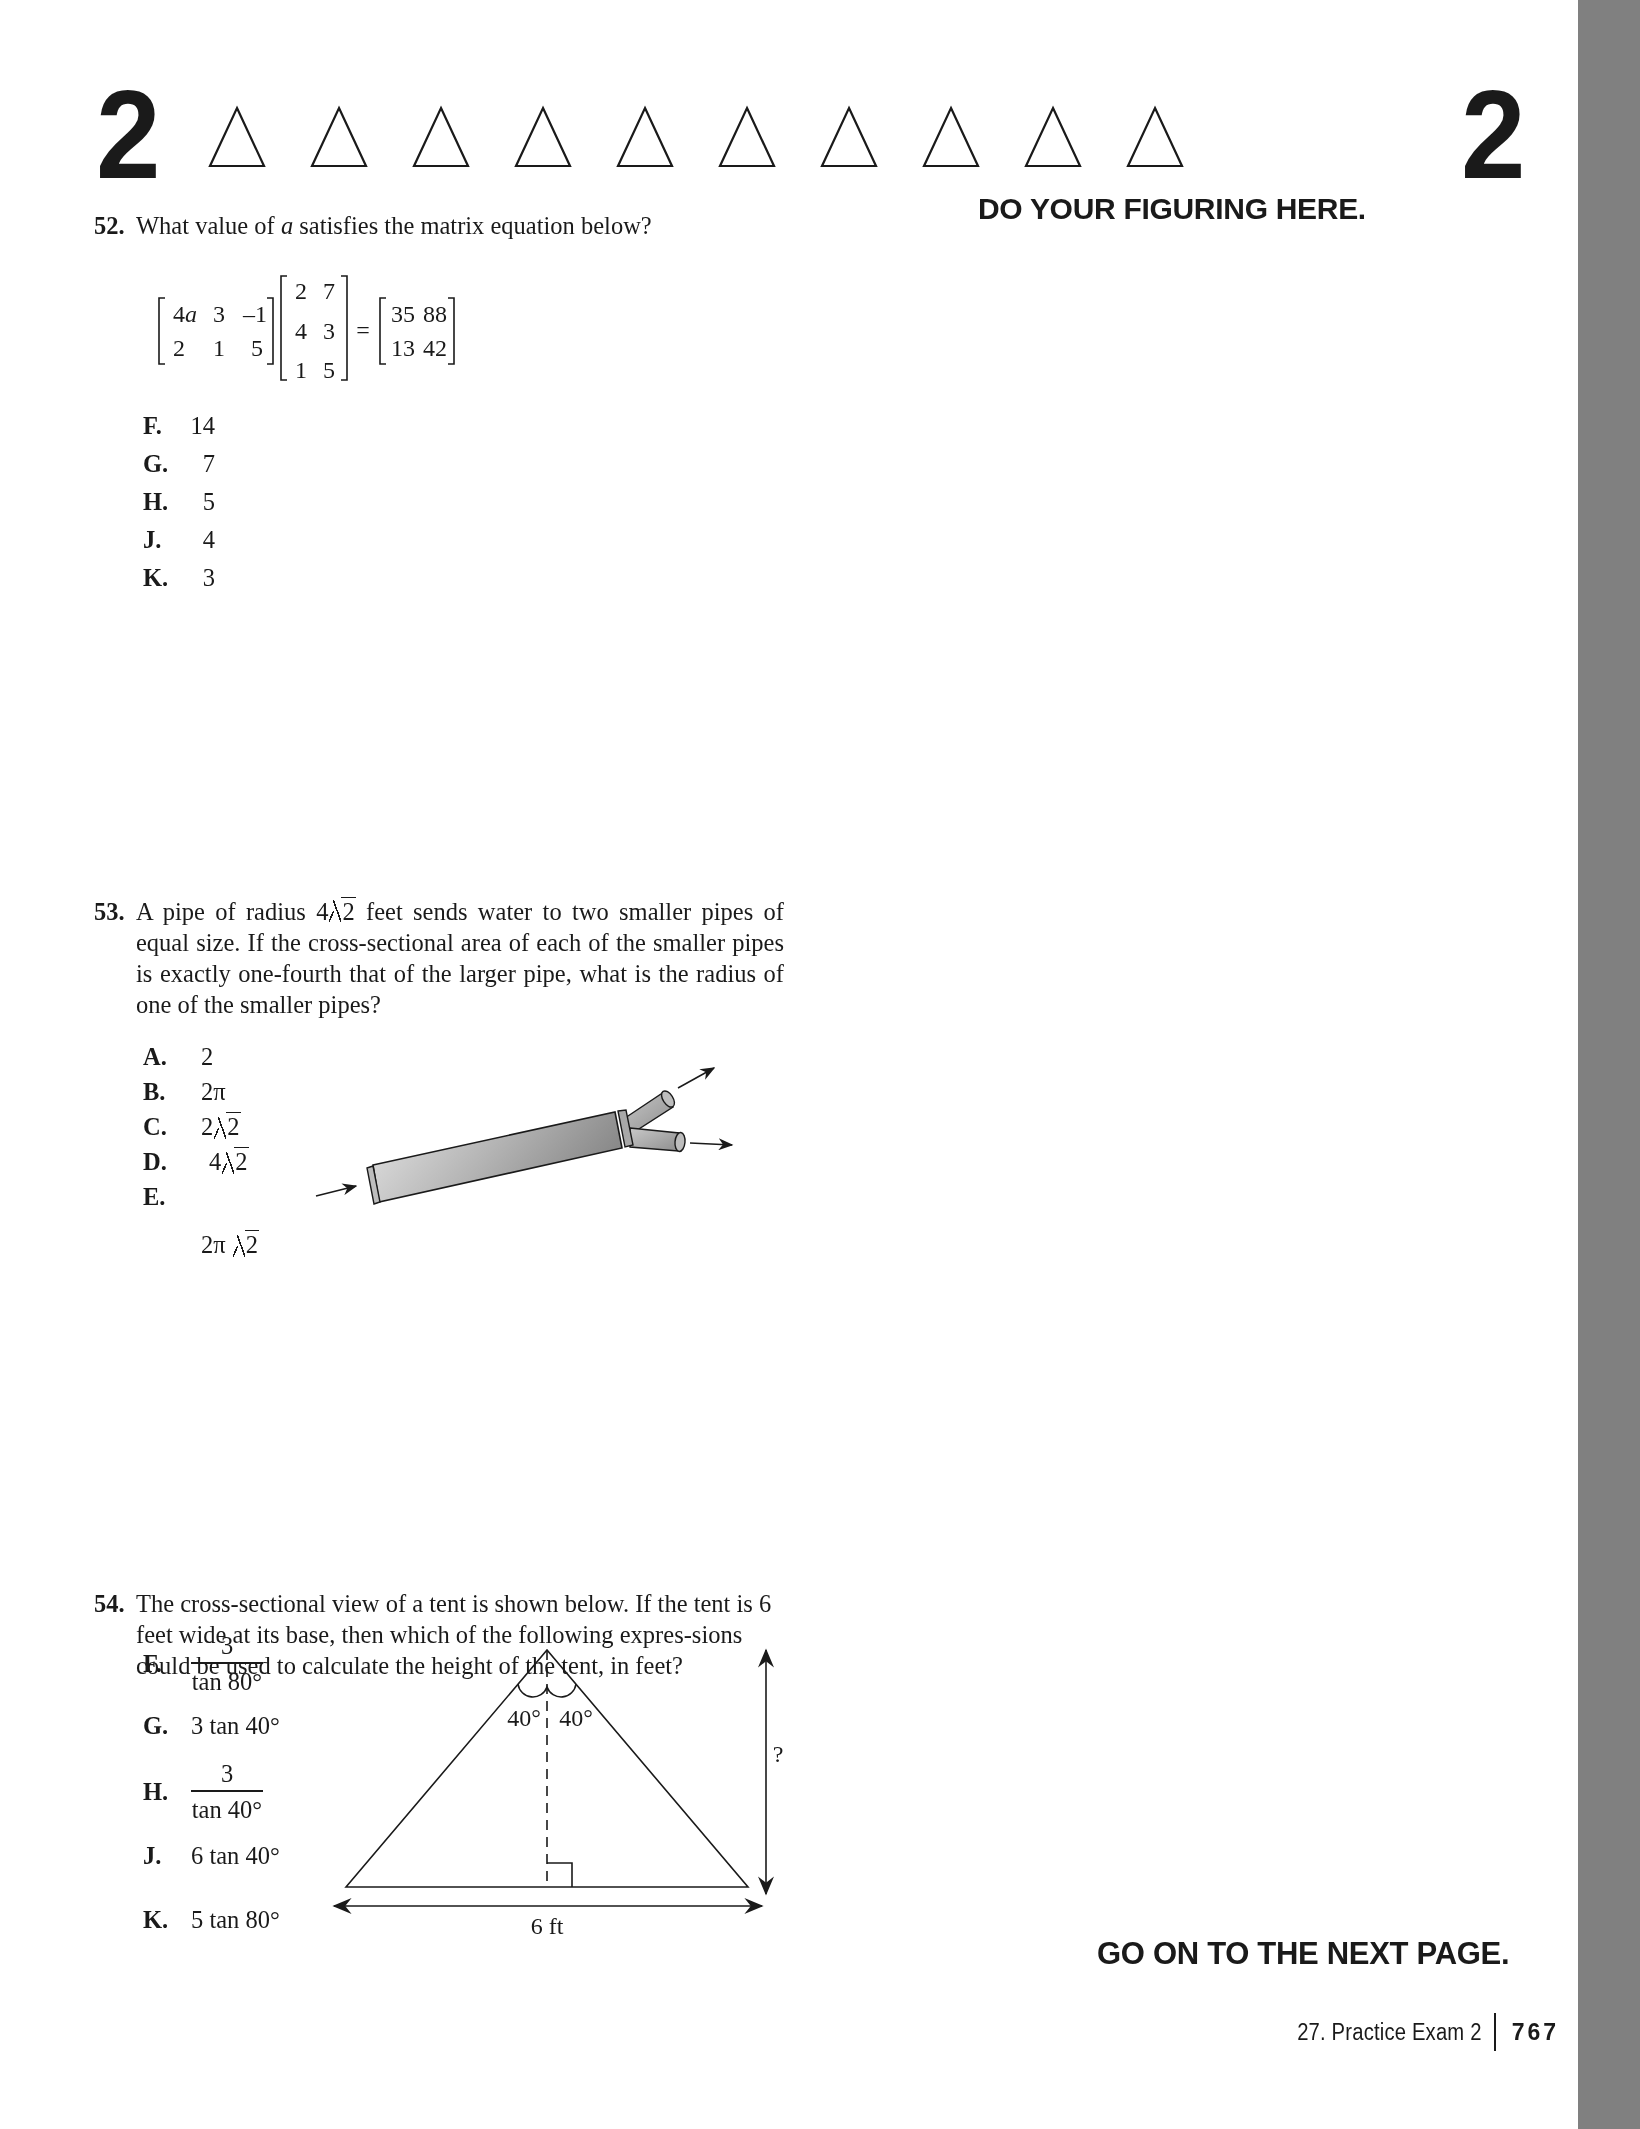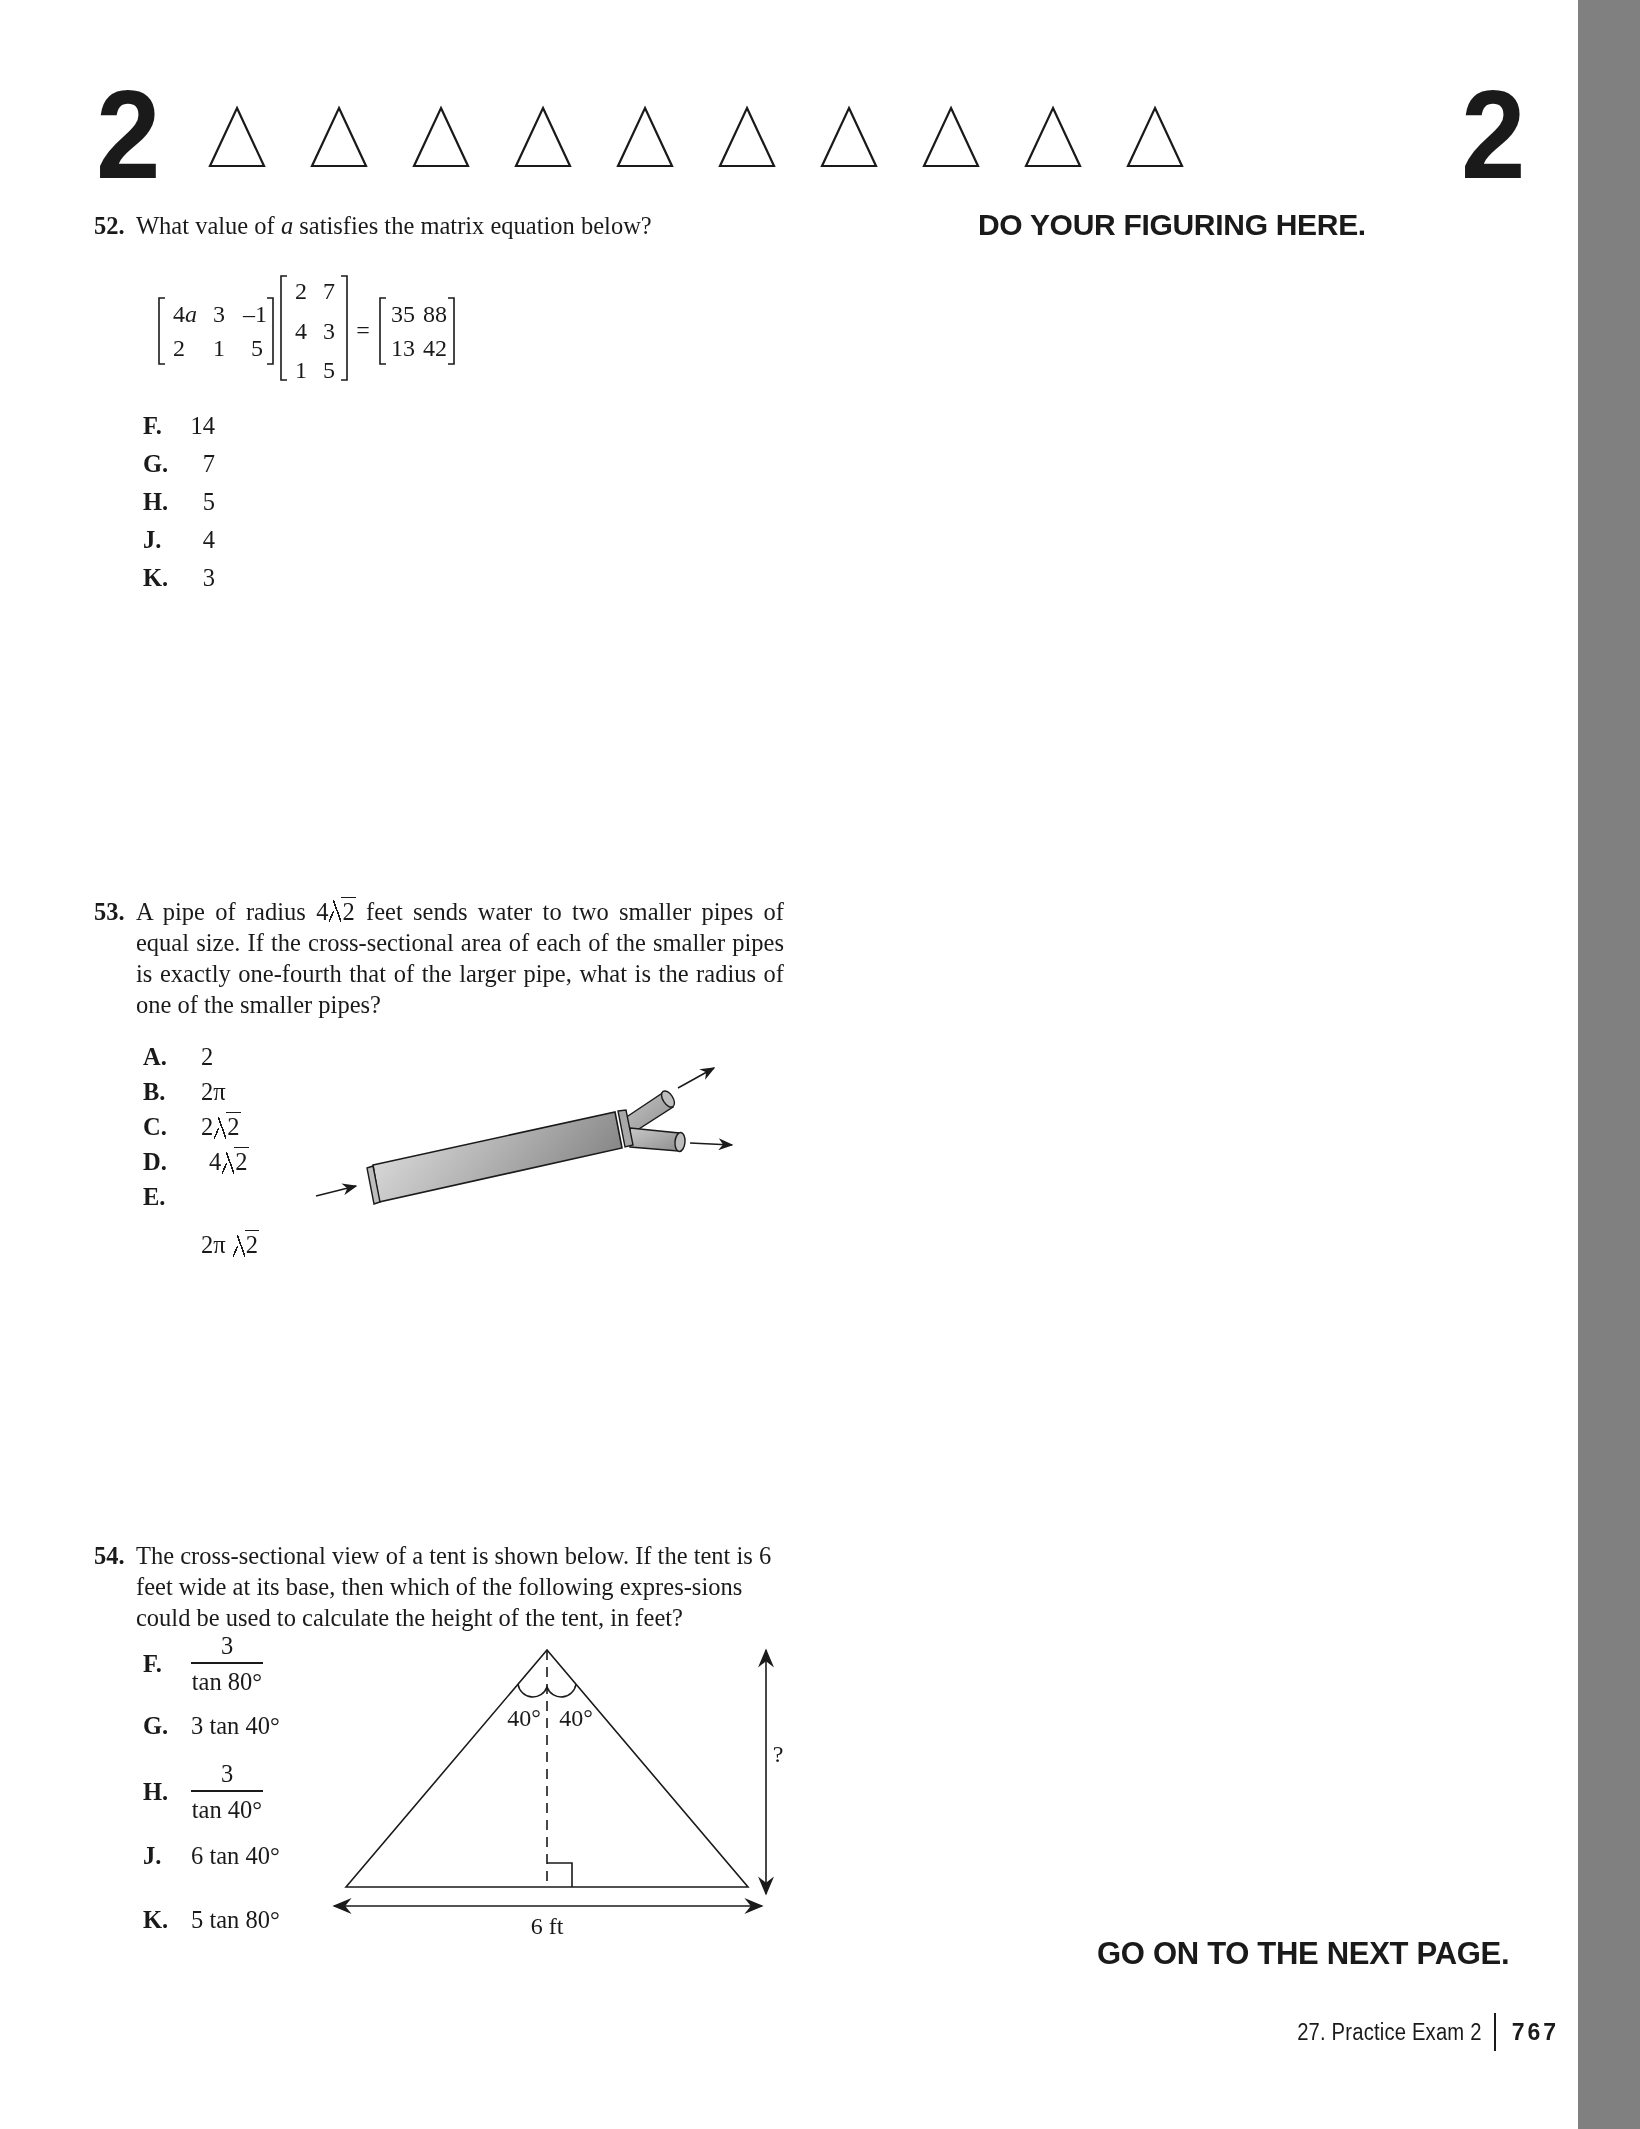--- a/index.html
+++ b/index.html
@@ -8,21 +8,21 @@
     background: #ffffff; color: #1a1a1a;
     font-family: "Liberation Serif", serif;
   }
   .side-bar { position: absolute; left: 1578px; top: 0; width: 62px; height: 2129px; background: #808080; }
   .big-num {
     position: absolute; top: 72px; font-family: "Liberation Sans", sans-serif; font-weight: bold;
     font-size: 126px; line-height: 1; color: #1a1a1a; transform: scaleX(0.92); transform-origin: left top;
   }
   .triangles { position: absolute; left: 0; top: 0; width: 1640px; height: 200px; pointer-events: none; }
   .figuring {
-    position: absolute; left: 978px; top: 208px;
+    position: absolute; left: 978px; top: 192px;
     font-family: "Liberation Sans", sans-serif; font-weight: bold; font-size: 30px; letter-spacing: -0.3px;
   }
   .go-next {
     position: absolute; left: 1097px; top: 1936px;
     font-family: "Liberation Sans", sans-serif; font-weight: bold; font-size: 31px; letter-spacing: -0.3px;
   }
   .footer {
     position: absolute; left: 1272px; top: 2012px; height: 40px;
     font-family: "Liberation Sans", sans-serif; font-size: 23px; display: flex; align-items: center;
   }
@@ -196,21 +196,21 @@
   <path d="M 73 115 L 315 62 L 322 98 L 79 152 Z" fill="url(#pipeGrad)" stroke="#1a1a1a" stroke-width="1.6"></path>
 
   <path d="M 318 61 L 326 60 L 333 95 L 325 97 Z" fill="#a8a8a8" stroke="#1a1a1a" stroke-width="1.4"></path>
 
   <path d="M 67 118 L 73 116 L 80 152 L 74 154 Z" fill="#bdbdbd" stroke="#1a1a1a" stroke-width="1.4"></path>
 
   <line x1="378" y1="38" x2="414" y2="18" stroke="#1a1a1a" stroke-width="1.5" marker-end="url(#arrowHead)"></line>
   <line x1="390" y1="93" x2="432" y2="95" stroke="#1a1a1a" stroke-width="1.5" marker-end="url(#arrowHead)"></line>
 </svg>
 
-<div class="question" style="top:1540px;width:690px">
+<div class="question" style="top:1588px;width:690px">
   <span class="q-num">54.</span>
   <div class="q-text noj">The cross-sectional view of a tent is shown below. If the tent is 6 feet wide at its base, then which of the following expres-sions could be used to calculate the height of the tent, in feet?</div>
 </div>
 
 <div class="choices" style="left:143px;top:1632px">
   <div class="choice" style="top:0">
     <span class="letter" style="top:18px">F.</span>
     <span class="val" style="left:48px">
       <span class="frac">
           <span class="num">3</span>

